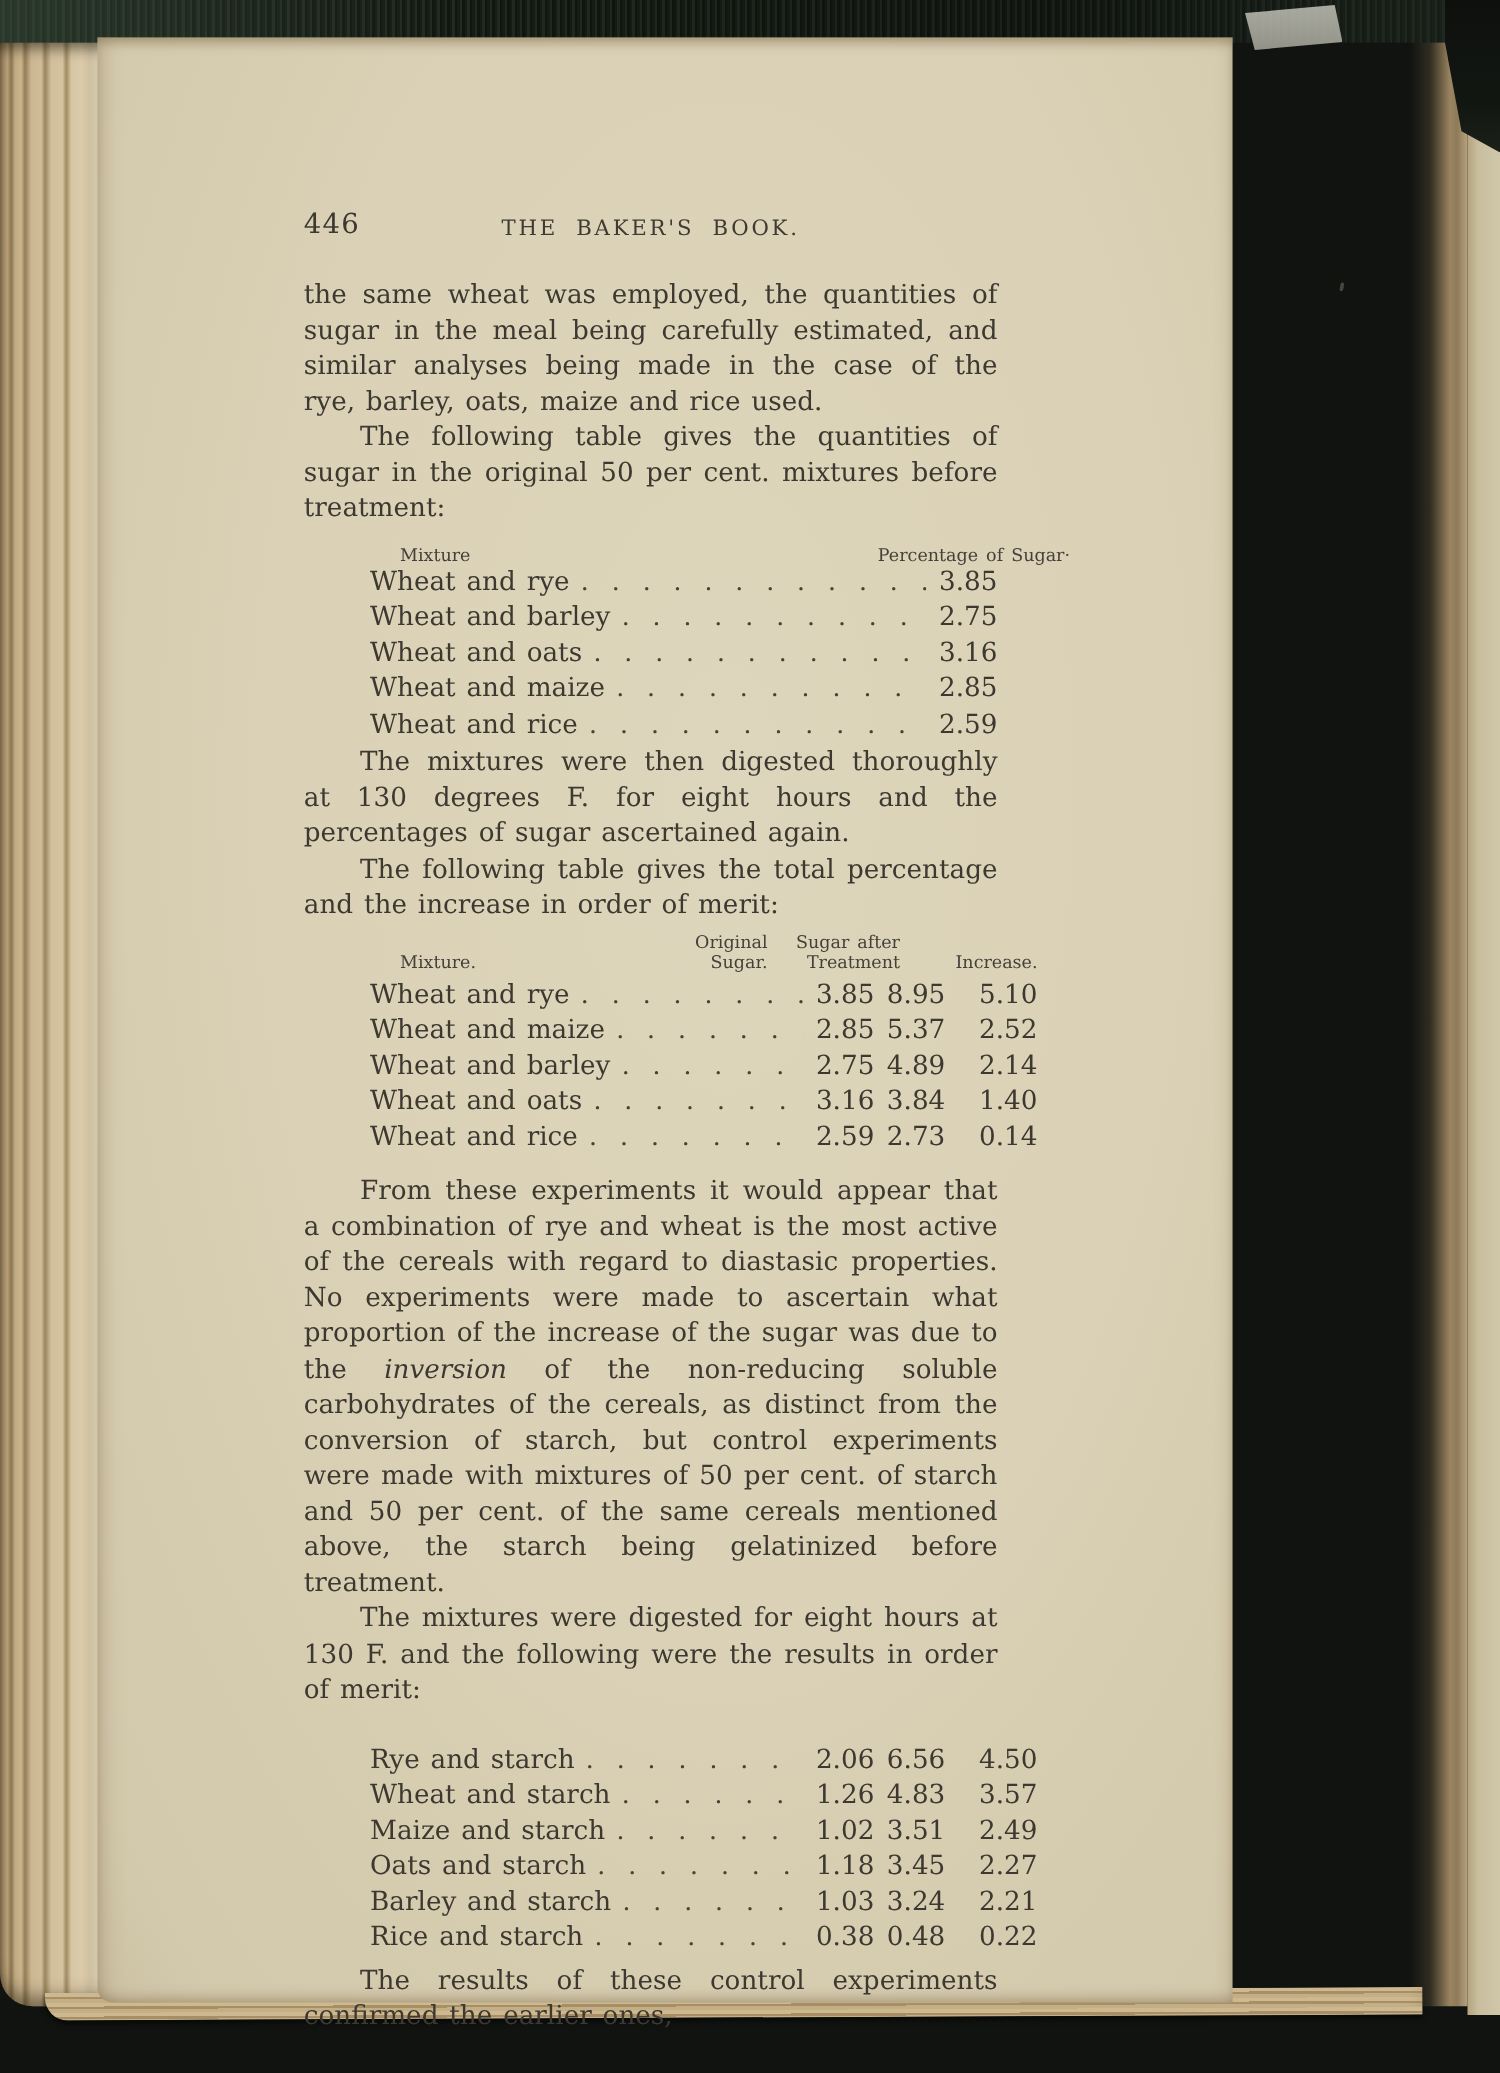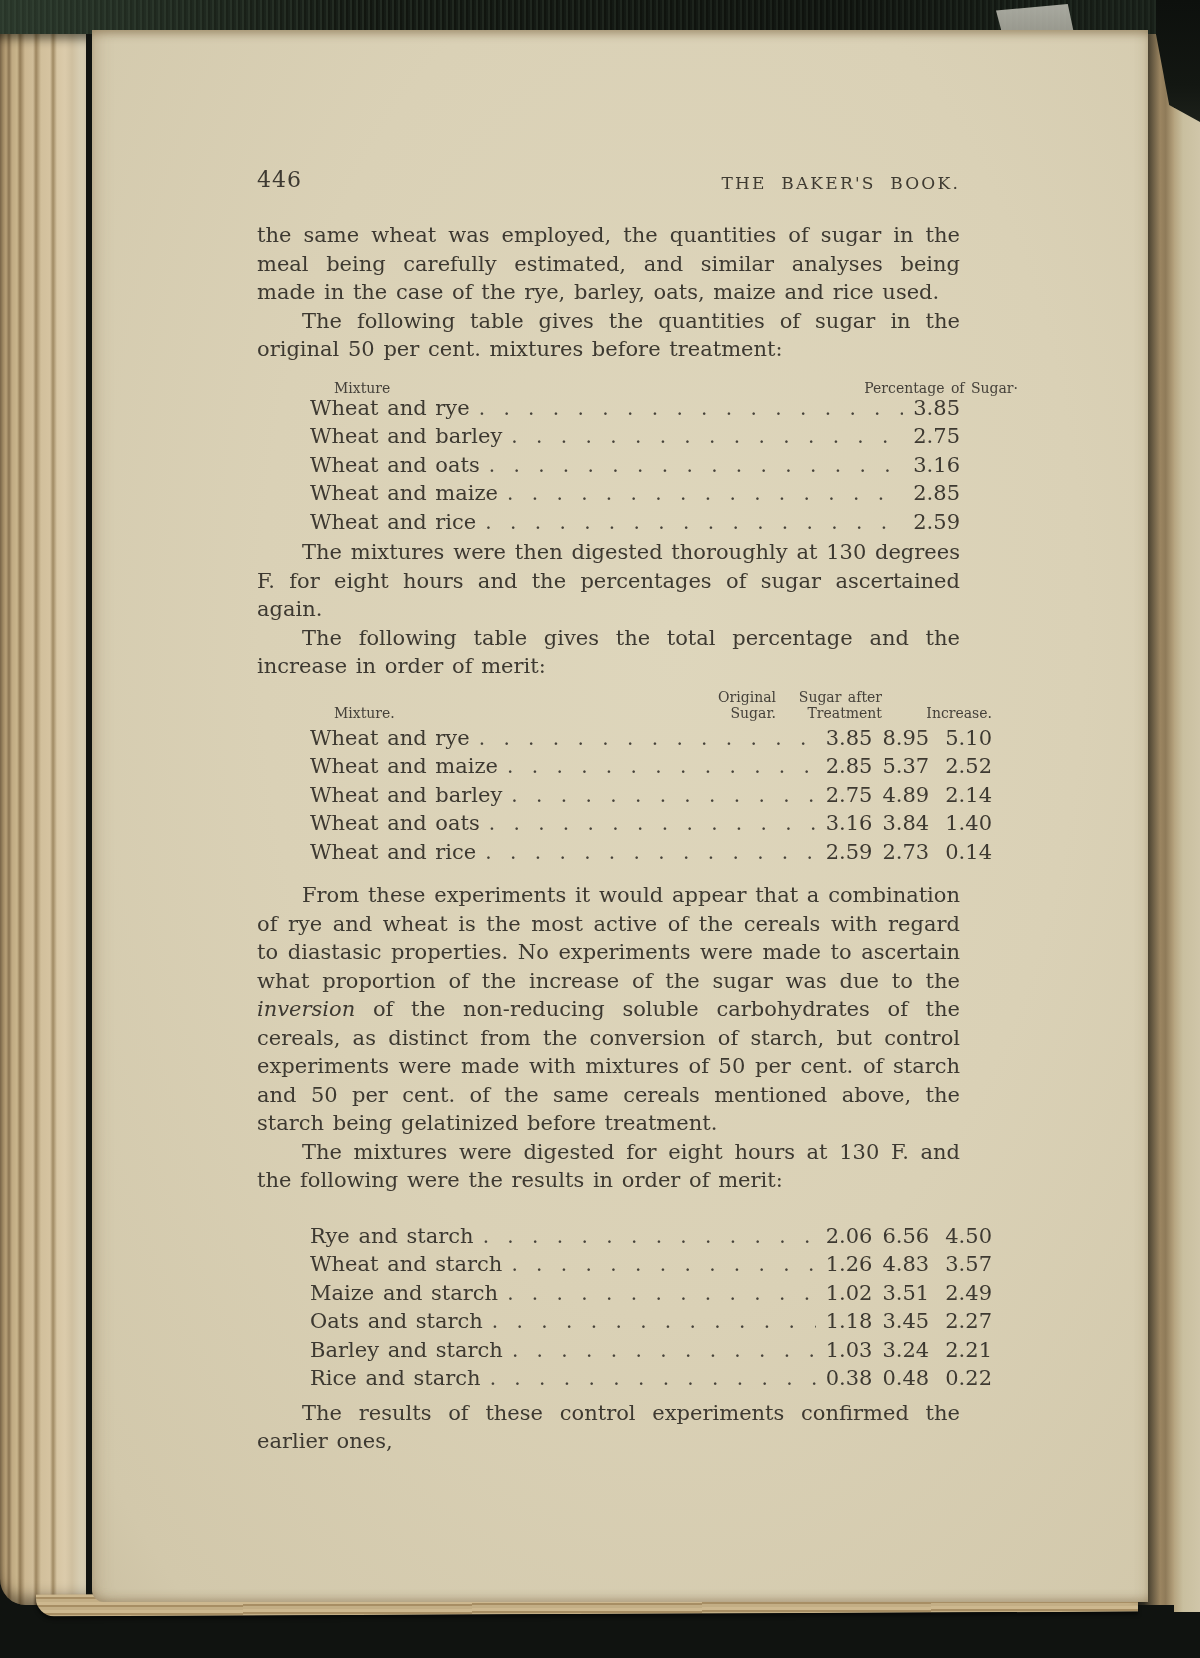--- a/index.html
+++ b/index.html
@@ -58,21 +58,21 @@
   
   .tape{
     position:absolute;left:996px;top:4px;width:78px;height:36px;
     background:linear-gradient(180deg,#c2c2b8,#a9a89c);
     opacity:.85;
     clip-path:polygon(0 18%,92% 0,100% 82%,10% 100%);
   }
 
   
   .page{
-    position:absolute;left:92px;top:30px;width:1056px;height:1572px;
+    position:absolute;left:78px;top:30px;width:908px;height:1572px;
     background:radial-gradient(ellipse at 55% 38%,#ded6bc 0%,#dad1b6 50%,#d2c8ab 92%,#ccc1a3 100%);
     border-bottom-left-radius:12px;
     box-shadow:
       inset 0 10px 9px -6px rgba(120,95,60,.5),
       inset 14px 0 18px -12px rgba(120,95,60,.35),
       inset -10px 0 14px -10px rgba(120,95,60,.3),
       inset 0 -10px 10px -7px rgba(120,95,60,.4);
   }
   .content{
     position:relative;
@@ -84,21 +84,21 @@
 
   
   .speck{position:absolute;background:#4a453b;border-radius:40%;}
   .speck1{left:799px;top:166px;width:3px;height:8px;transform:rotate(14deg);}
   .speck2{left:1072px;top:226px;width:3px;height:7px;transform:rotate(10deg);}
 
   
   .page-head{position:relative;height:26px;margin-bottom:29px;}
   .page-num{position:absolute;left:0;top:0;font-size:22px;letter-spacing:1px;}
   .running-head{
-    display:block;text-align:right;font-size:17px;
+    display:block;text-align:center;font-size:17px;
     letter-spacing:2.2px;word-spacing:7px;color:#3f3b32;padding-top:3px;
   }
 
   
   p.para{margin:0;text-align:justify;text-indent:45px;}
   p.no-indent{text-indent:0;}
 
   
   .trow{display:flex;align-items:baseline;height:28.5px;}
   .mix{white-space:nowrap;margin-left:53px;}
@@ -118,21 +118,21 @@
   
   .t2-head{display:flex;align-items:flex-end;width:calc(100% + 32px);margin-bottom:3px;font-size:14px;line-height:16px;color:#45413a;}
   .hmix{margin-left:77px;}
   .hspacer{flex:1 1 auto;}
   .hcell{width:96px;text-align:right;white-space:pre-line;}
   .hc2{margin-left:10px;}
   .hc3{margin-left:14px;}
   .trow4{display:flex;align-items:baseline;height:28.5px;width:calc(100% + 32px);}
   .vcell{width:96px;text-align:center;white-space:nowrap;}
   .vc2{margin-left:10px;text-align:right;}
-  .vc3{margin-left:16px;}
+  .vc3{margin-left:27px;}
   .table2{margin:8px 0 15px;}
   .table3{margin:27px 0 6px;}
 
   i{font-style:italic;}
 </style>
 </head>
 <body>
 
 <div class="scene">
 

